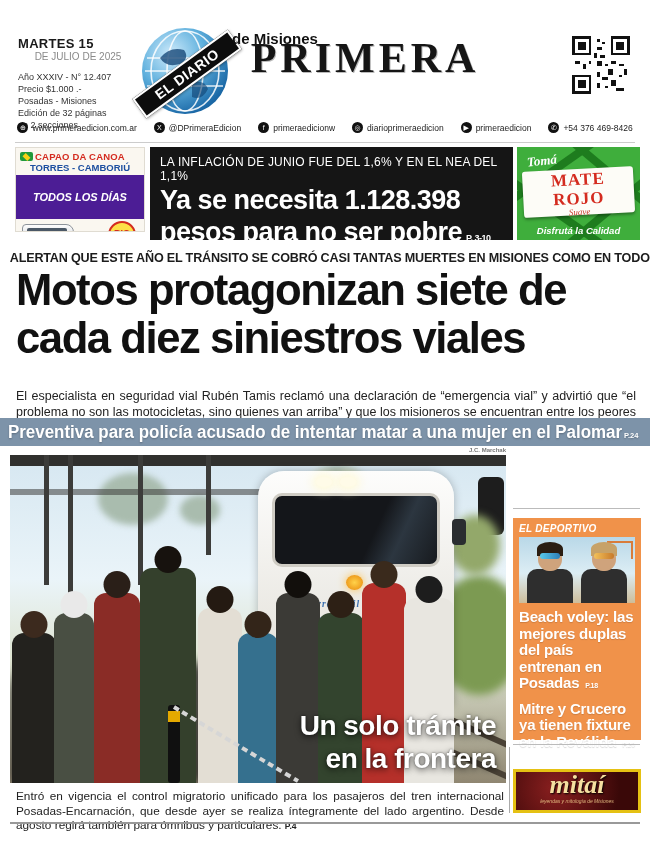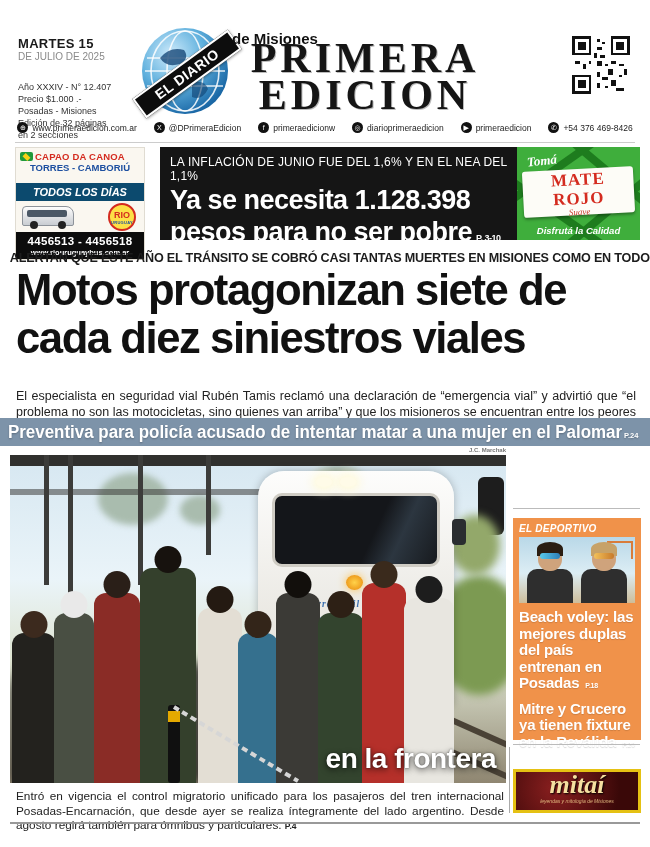--- a/index.html
+++ b/index.html
@@ -2,21 +2,21 @@
 <html><head>
 <meta charset="utf-8">
 <style>
   * { margin:0; padding:0; box-sizing:border-box; }
   body { background:#e9e9e9; font-family:"Liberation Sans", sans-serif; }
   #page { position:relative; width:650px; height:847px; background:#fff; margin:0 auto; overflow:hidden; }
 
   
   .dateblock { position:absolute; left:18px; top:36px; width:120px; }
   .dateblock .d1 { font-size:13px; font-weight:bold; color:#1a1a1a; letter-spacing:.3px; }
-  .dateblock .d2 { font-size:10px; color:#8a8a8a; margin-bottom:19px; }
+  .dateblock .d2 { font-size:10px; color:#8a8a8a; margin-bottom:9px;text-align:center; }
   .dateblock .ed { font-size:9px; color:#333; line-height:12px; }
 
   .logo-globe { position:absolute; left:142px; top:28px; width:86px; height:86px; border-radius:50%;
     background:radial-gradient(circle at 34% 30%, #cdeafb, #5fb0dd 40%, #1c6aa8 75%, #0d4a80); }
   .logo-globe svg { position:absolute; inset:0; }
   .logo-banner { position:absolute; left:128px; top:62px; width:118px; height:24px; background:#0d0d0d;
     border:2px solid #fff; transform:rotate(-36deg); display:flex; align-items:center; justify-content:center;
     color:#fff; font-weight:bold; font-size:14px; letter-spacing:.5px; box-shadow:0 1px 3px rgba(0,0,0,.4); }
   .brand-small { position:absolute; left:232px; top:30px; font-size:15px; font-weight:bold; color:#111; }
   .masthead-title { position:absolute; left:210px; top:40px; width:310px; text-align:center;
@@ -24,41 +24,41 @@
     letter-spacing:4px; text-shadow:1px 1px 0 #bbb; }
   .qr { position:absolute; left:572px; top:36px; width:58px; height:58px; }
 
   .socialbar { position:absolute; left:0; top:122px; width:650px; display:flex; justify-content:center; gap:17px; }
   .soc { display:flex; align-items:center; gap:4px; font-size:8.5px; color:#222; }
   .soc .ic { width:11px; height:11px; border-radius:50%; background:#111; color:#fff; font-size:7px;
     display:flex; align-items:center; justify-content:center; line-height:1; }
   .hrule { position:absolute; left:15px; right:15px; top:142px; border-top:1px solid #ccc; }
 
   
-  .busad { position:absolute; left:15px; top:147px; width:130px; height:113px; background:#faf7f0;
+  .busad { position:absolute; left:15px; top:147px; width:130px; height:85px; background:#faf7f0;
     border:1px solid #e0dcd2; font-weight:bold; text-align:center; overflow:hidden; }
   .busad .flag { position:absolute; left:4px; top:4px; width:13px; height:9px; background:#1f9a3c; border-radius:2px; }
   .busad .flag:before { content:''; position:absolute; left:2px; top:1.5px; width:9px; height:6px;
     background:#f7d116; transform:rotate(45deg) scale(.75); }
   .busad .l1 { margin-top:3px; font-size:9.5px; color:#d42b1f; letter-spacing:.2px; }
   .busad .l2 { font-size:9.5px; color:#1d4fa0; }
-  .busad .band { margin-top:10px; background:#0c4a6e; color:#fff; font-style:italic; font-size:11px; padding:3px 0; }
+  .busad .band { margin-top:2px; background:#4c1d95; color:#fff; font-style:italic; font-size:11px; padding:16px 0; }
   .busad .mid { position:relative; height:31px; }
   .bus { position:absolute; left:6px; top:5px; width:52px; height:20px; background:linear-gradient(#fdfdfd,#c9cdd2);
     border:1px solid #8d939a; border-radius:4px 8px 2px 2px; }
   .bus:before { content:''; position:absolute; left:4px; top:3px; width:40px; height:7px; background:#4b5866; border-radius:2px; }
   .bus:after { content:''; position:absolute; left:7px; bottom:-4px; width:8px; height:8px; background:#222; border-radius:50%;
     box-shadow:28px 0 0 #222; }
   .riologo { position:absolute; right:8px; top:2px; width:28px; height:28px; background:#fde047; border:2px solid #d42b1f;
     border-radius:50%; font-size:9px; color:#d42b1f; display:flex; flex-direction:column; align-items:center; justify-content:center; }
   .riologo small { font-size:4px; color:#1d4fa0; letter-spacing:.3px; }
   .busad .phones { background:#0c0c0c; color:#fff; font-size:11.5px; padding:3px 0 1px; letter-spacing:.3px; }
   .busad .web { background:#0c0c0c; color:#fff; font-size:7.5px; padding:0 0 3px; }
 
-  .inflad { position:absolute; left:160px; top:147px; width:363px; height:93px; background:#151515; color:#fff; padding:8px 10px; }
+  .inflad { position:absolute; left:150px; top:147px; width:363px; height:93px; background:#151515; color:#fff; padding:8px 10px; }
   .inflad .k { font-size:12px; letter-spacing:.2px; }
   .inflad .b { font-size:27px; font-weight:bold; line-height:29px; margin-top:3px; letter-spacing:-.5px; }
   .inflad .pg { font-size:9px; font-weight:bold; margin-left:4px; }
 
   .matead { position:absolute; left:517px; top:147px; width:123px; height:93px; background:#3fae3c; overflow:hidden; }
   .matead .stripe { position:absolute; width:160px; height:8px; background:#1e7c1e; }
   .matead .toma { position:absolute; left:10px; top:6px; color:#fff; font-style:italic; font-weight:bold; font-size:13px;
     font-family:"Liberation Serif", serif; transform:rotate(-6deg); }
   .matead .ribbon { position:absolute; left:6px; top:22px; width:111px; height:46px; background:#fdfcf7;
     transform:rotate(-3deg); box-shadow:0 2px 3px rgba(0,0,0,.35); text-align:center; border-radius:3px; }
@@ -190,21 +190,20 @@
         <line x1="5" y1="58" x2="81" y2="58"></line>
       </g>
       <path d="M18 30 q10 -12 24 -8 q6 8 -4 14 q-14 4 -20 -6z" fill="#0d3f70" opacity=".75"></path>
       <path d="M50 55 q12 -4 16 6 q-6 12 -16 8z" fill="#0d3f70" opacity=".6"></path>
     </svg>
   </div>
   <div class="logo-banner">EL DIARIO</div>
   <div class="brand-small">de Misiones</div>
   <div class="masthead-title">
     <div>PRIMERA</div>
-    <div>EDICION</div>
   </div>
 
   <svg class="qr" viewBox="0 0 21 21" shape-rendering="crispEdges">
     <rect width="21" height="21" fill="#fff"></rect>
     <g fill="#111">
       <rect x="0" y="0" width="7" height="7"></rect>
         <rect x="14" y="0" width="7" height="7"></rect>
         <rect x="0" y="14" width="7" height="7"></rect>
       <rect x="1" y="1" width="5" height="5" fill="#fff"></rect>
         <rect x="15" y="1" width="5" height="5" fill="#fff"></rect>
@@ -358,20 +357,21 @@
     <div class="person" style="--h:#2d2015; left:308px; bottom:0; width:46px; height:170px; background:#33442e;"></div>
     <div class="person" style="--h:#3a2a1c; left:352px; bottom:0; width:44px; height:200px; background:#b5302a;"></div>
     <div class="person" style="--h:#1d1d1d; left:394px; bottom:0; width:50px; height:185px; background:#e8e6e0;"></div>
 
     <div class="bpost"></div>
     <svg class="chain" width="150" height="90">
       <path d="M14 14 Q60 42 138 88" fill="none" stroke="#d6d6d6" stroke-width="4" stroke-dasharray="6 4"></path>
     </svg>
 
     <div class="overlay">
+      <div>Un solo trámite</div>
       <div>en la frontera</div>
     </div>
   </div>
 
   <div class="rcdiv1"></div>
 
   <div class="deportivo">
     <div class="dlabel">EL DEPORTIVO</div>
     <div class="vphoto">
       <div class="vnet"></div>

